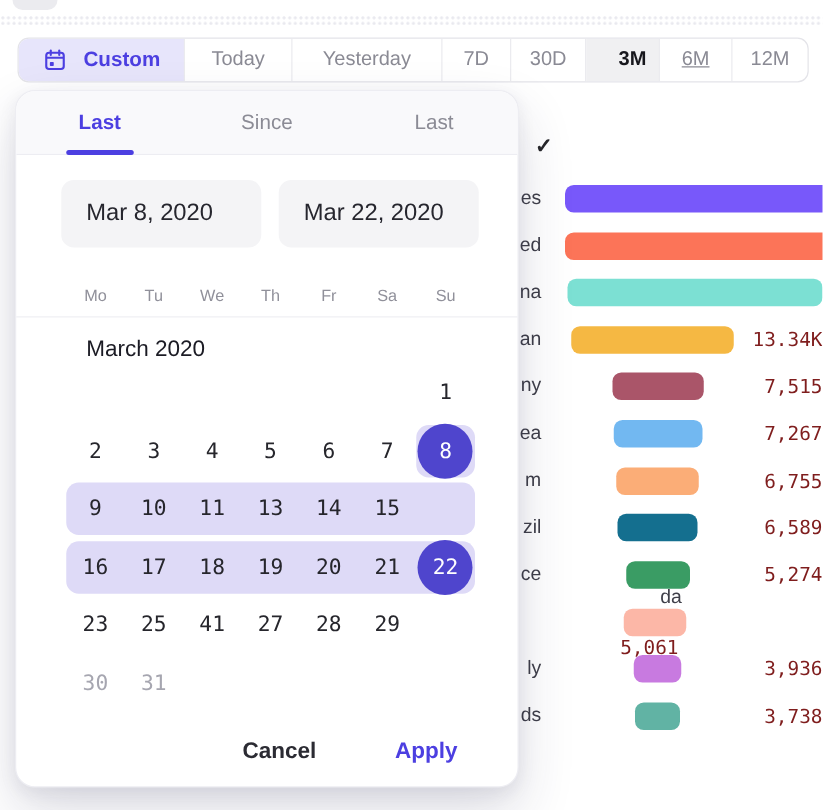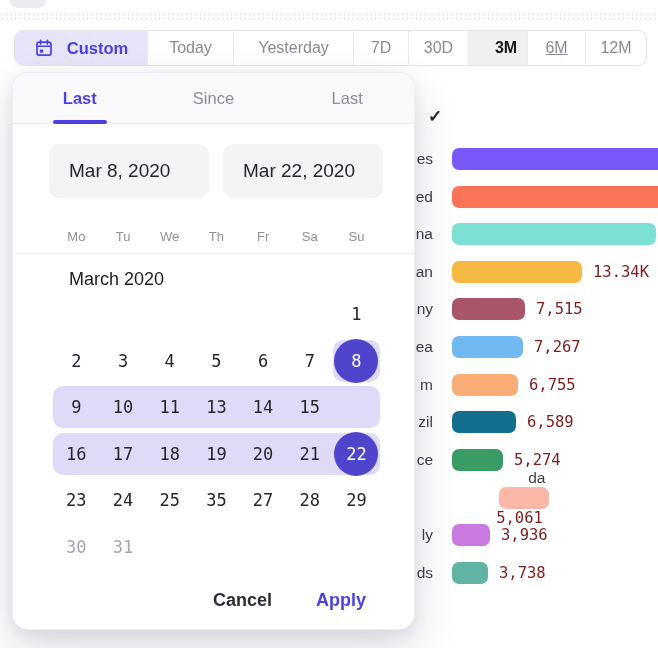--- a/index.html
+++ b/index.html
@@ -24,21 +24,21 @@
   .seg { display:flex; align-items:center; justify-content:center; gap:13px;
     font-size:16px; color:#8a8a94; border-right:1px solid #ebebef;
     box-sizing:border-box; cursor:pointer; white-space:nowrap; }
   .seg:last-child { border-right:none; }
   .seg.custom { background:#e7e5fb; color:#4c3fe1; font-weight:600; font-size:16.5px; }
   .seg.selected { background:#f0f0f2; color:#17171d; font-weight:700; }
   .seg .cal-ic { display:flex; align-items:center; }
 
   
   .chart-row { position:absolute; left:370px; width:288px; height:24px;
-    display:flex; align-items:center; z-index:1; }
+    display:flex; align-items:center; z-index:1;justify-content:space-between; }
   .chart-label { width:63px; text-align:right; font-size:15.5px; color:#3f3f49; flex:none; }
   .chart-bar { height:22px; border-radius:7px; margin-left:19px; flex:none; }
   .chart-value { margin-left:11px; font-family:"DejaVu Sans Mono", monospace;
     font-size:15.5px; color:#7f1d1d; white-space:nowrap; }
 
   
   .popover { position:absolute; left:12px; top:72px; width:403px; height:558px;
     background:#fff; border:1px solid #ededf2; border-radius:16px;
     box-shadow:0 20px 45px rgba(40,40,80,.16), 0 4px 14px rgba(40,40,80,.08);
     box-sizing:border-box; z-index:5; }
@@ -70,21 +70,21 @@
     height:42px; background:#dedaf7; border-radius:10px; }
   .cal-cell { position:relative; display:flex; align-items:center; justify-content:center;
     font-family:"DejaVu Sans Mono", monospace; font-size:17px; color:#26262c; cursor:pointer; }
   .cal-row.muted .cal-cell { color:#a6a6b0; }
   .cell-rangebg { position:absolute; left:0; top:2px; width:46.7px; height:42px;
     background:#dedaf7; border-radius:10px; }
   .day-circle { position:relative; width:44px; height:44px; border-radius:50%;
     background:#4f45cd; color:#fff; display:flex; align-items:center; justify-content:center; }
 
   .popover-footer { position:absolute; right:48px; bottom:18px; display:flex;
-    gap:44px; align-items:center; }
+    gap:63px; align-items:center; }
   .btn-cancel { font-size:18px; font-weight:600; color:#2b2b33; cursor:pointer;
     background:none; border:none; font-family:inherit; padding:0; }
   .btn-apply { font-size:18px; font-weight:600; color:#4c3fe1; cursor:pointer;
     background:none; border:none; font-family:inherit; padding:0; }
 </style>
 </head>
 <body>
 
 <div class="top-stub"></div>
 <div class="dot-band"></div>
@@ -294,27 +294,24 @@
         </div>
         <div class="cal-cell">
           <span class="day-circle">22</span>
         </div>
       </div>
       <div class="cal-row">
         <div class="cal-cell">
           <span>23</span>
         </div>
         <div class="cal-cell">
-          <span>24</span>
-        </div>
-        <div class="cal-cell">
           <span>25</span>
         </div>
         <div class="cal-cell">
-          <span>35</span>
+          <span>41</span>
         </div>
         <div class="cal-cell">
           <span>27</span>
         </div>
         <div class="cal-cell">
           <span>28</span>
         </div>
         <div class="cal-cell">
           <span>29</span>
         </div>

